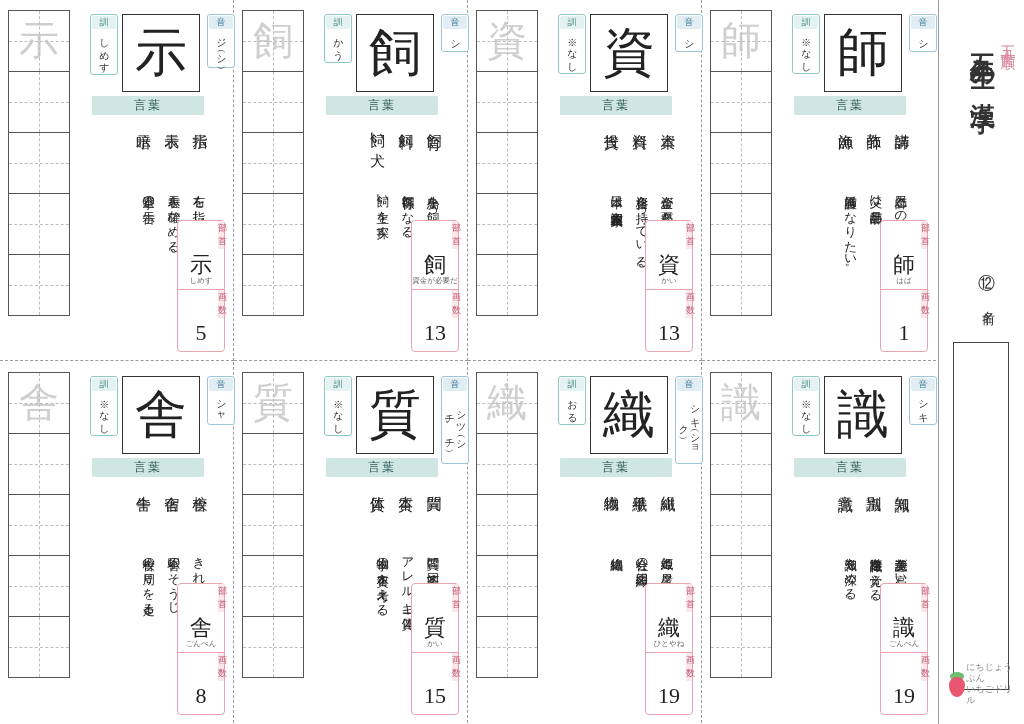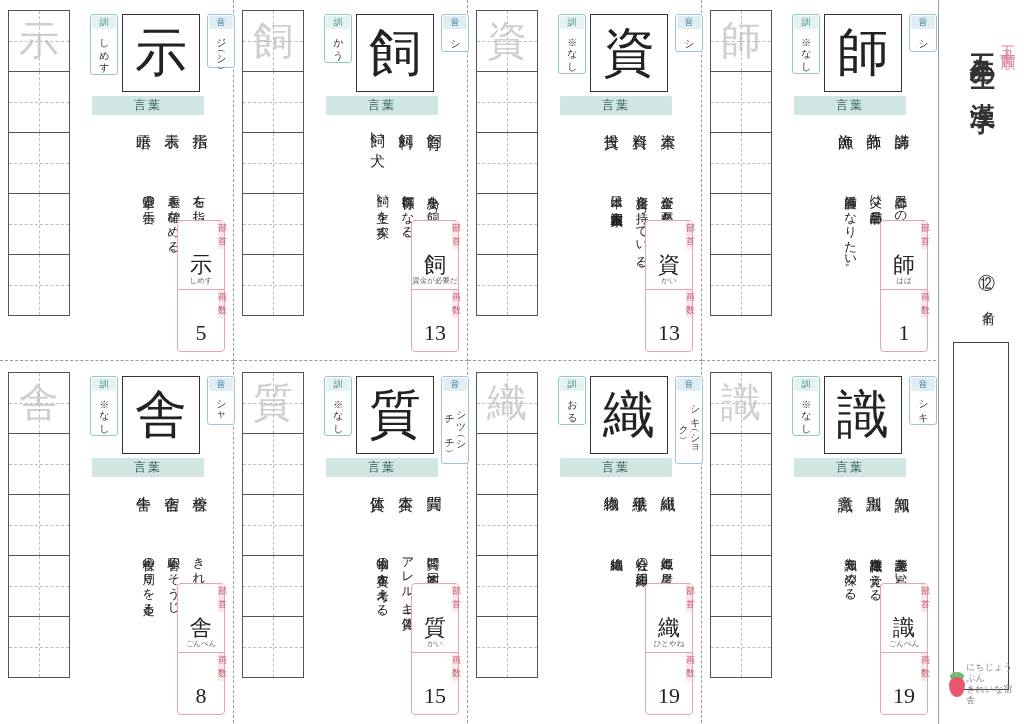--- a/index.html
+++ b/index.html
@@ -544,18 +544,18 @@
     <div class="t-num">⑫</div>
     <div class="t-name">名前</div>
     <div class="namebox"></div>
     <div class="logo">
       <span class="berry">
         <span class="leaf"></span>
           <span class="body"></span>
       </span>
       <span class="ltxt">
         <b>にちじょうぶん</b>
-        <b>きれいな宿舎</b>
+        <b>いちごドリル</b>
       </span>
     </div>
   </div>
 
 </div>
 
 </body></html>

